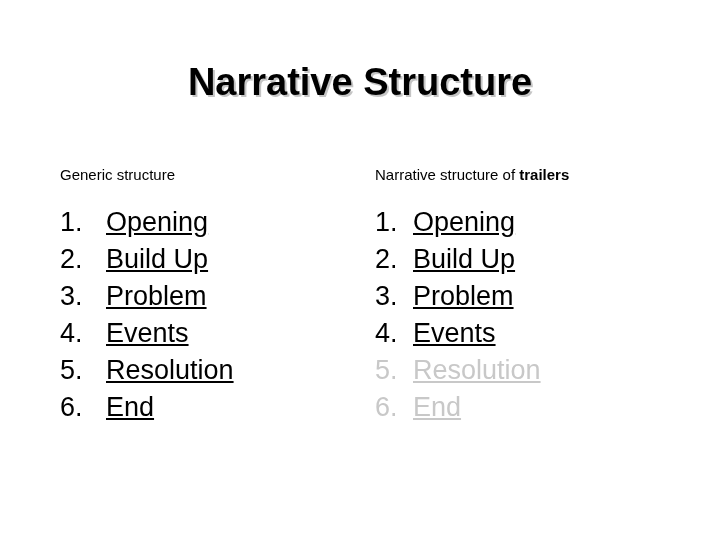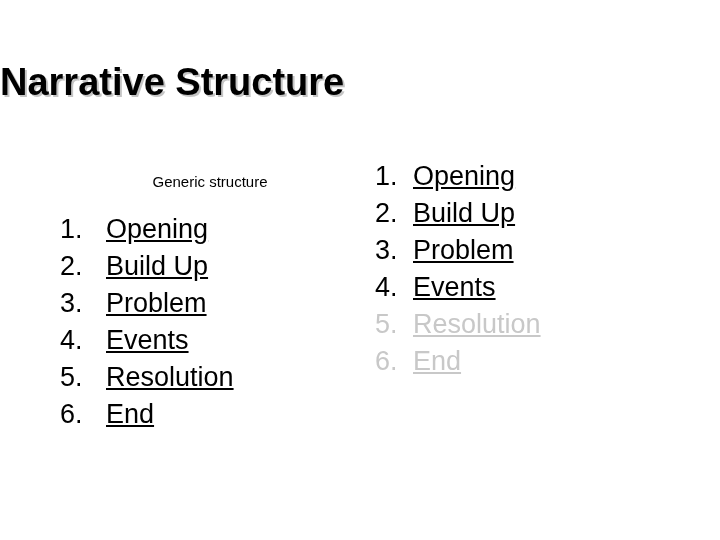--- a/index.html
+++ b/index.html
@@ -20,21 +20,21 @@
     inset: 0;
     background: #ffffff;
   }
 
   
   .slide-title {
     position: absolute;
     top: 60px;
     left: 0;
     width: 720px;
-    text-align: left;
+    text-align: center;
     font-size: 38px;
     font-weight: bold;
     color: #000000;
     letter-spacing: 0px;
     line-height: 44px;
     text-shadow: 2px 2px 0 rgba(150,150,150,0.55);
     white-space: nowrap;
   }
 
   
@@ -51,23 +51,22 @@
     top: 0;
   }
   .column-left  { left: 60px;  width: 300px; }
   .column-right { left: 375px; width: 310px; }
 
   .col-header {
     font-size: 15px;
     font-weight: normal;
     color: #000000;
     line-height: 18px;
-    margin: 15px 0 20px 0;
+    margin: 8px 0 20px 0;
     white-space: nowrap;
-    text-align: center;
   }
   .col-header .bold {
     font-weight: bold;
   }
 
   .num-list {
     list-style: none;
     margin: 0;
     padding: 0;
   }
@@ -135,20 +134,23 @@
           <span class="label">Resolution</span>
         </li>
         <li>
           <span class="marker">6.</span>
           <span class="label">End</span>
         </li>
       </ol>
     </div>
 
     <div class="column column-right">
+      <div class="col-header">
+        <span>Narrative structure of </span><span class="bold">trailers</span>
+      </div>
 
       <ol class="num-list">
         <li>
           <span class="marker">1.</span>
           <span class="label">Opening</span>
         </li>
         <li>
           <span class="marker">2.</span>
           <span class="label">Build Up</span>
         </li>

